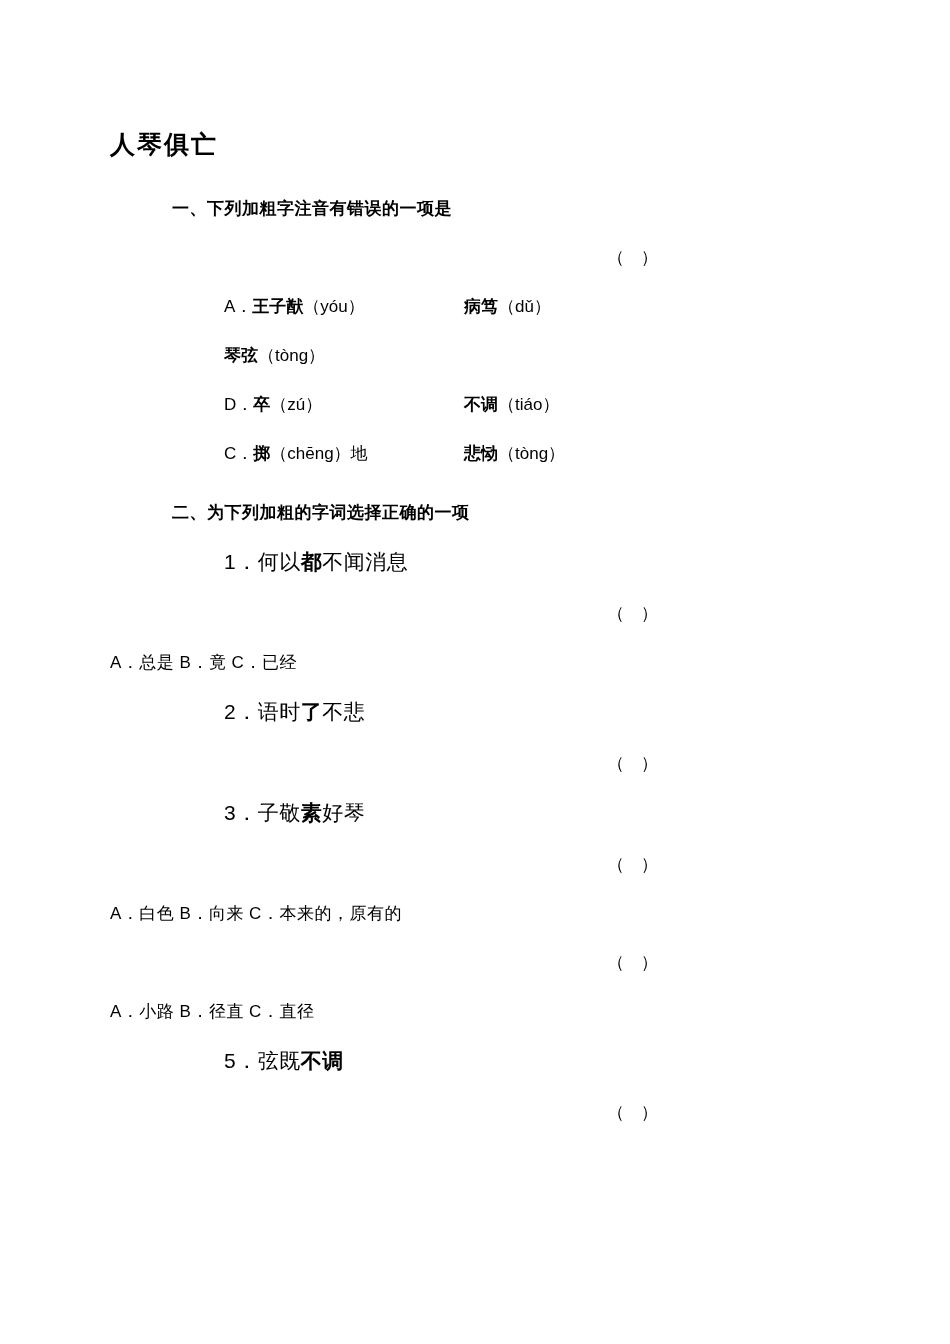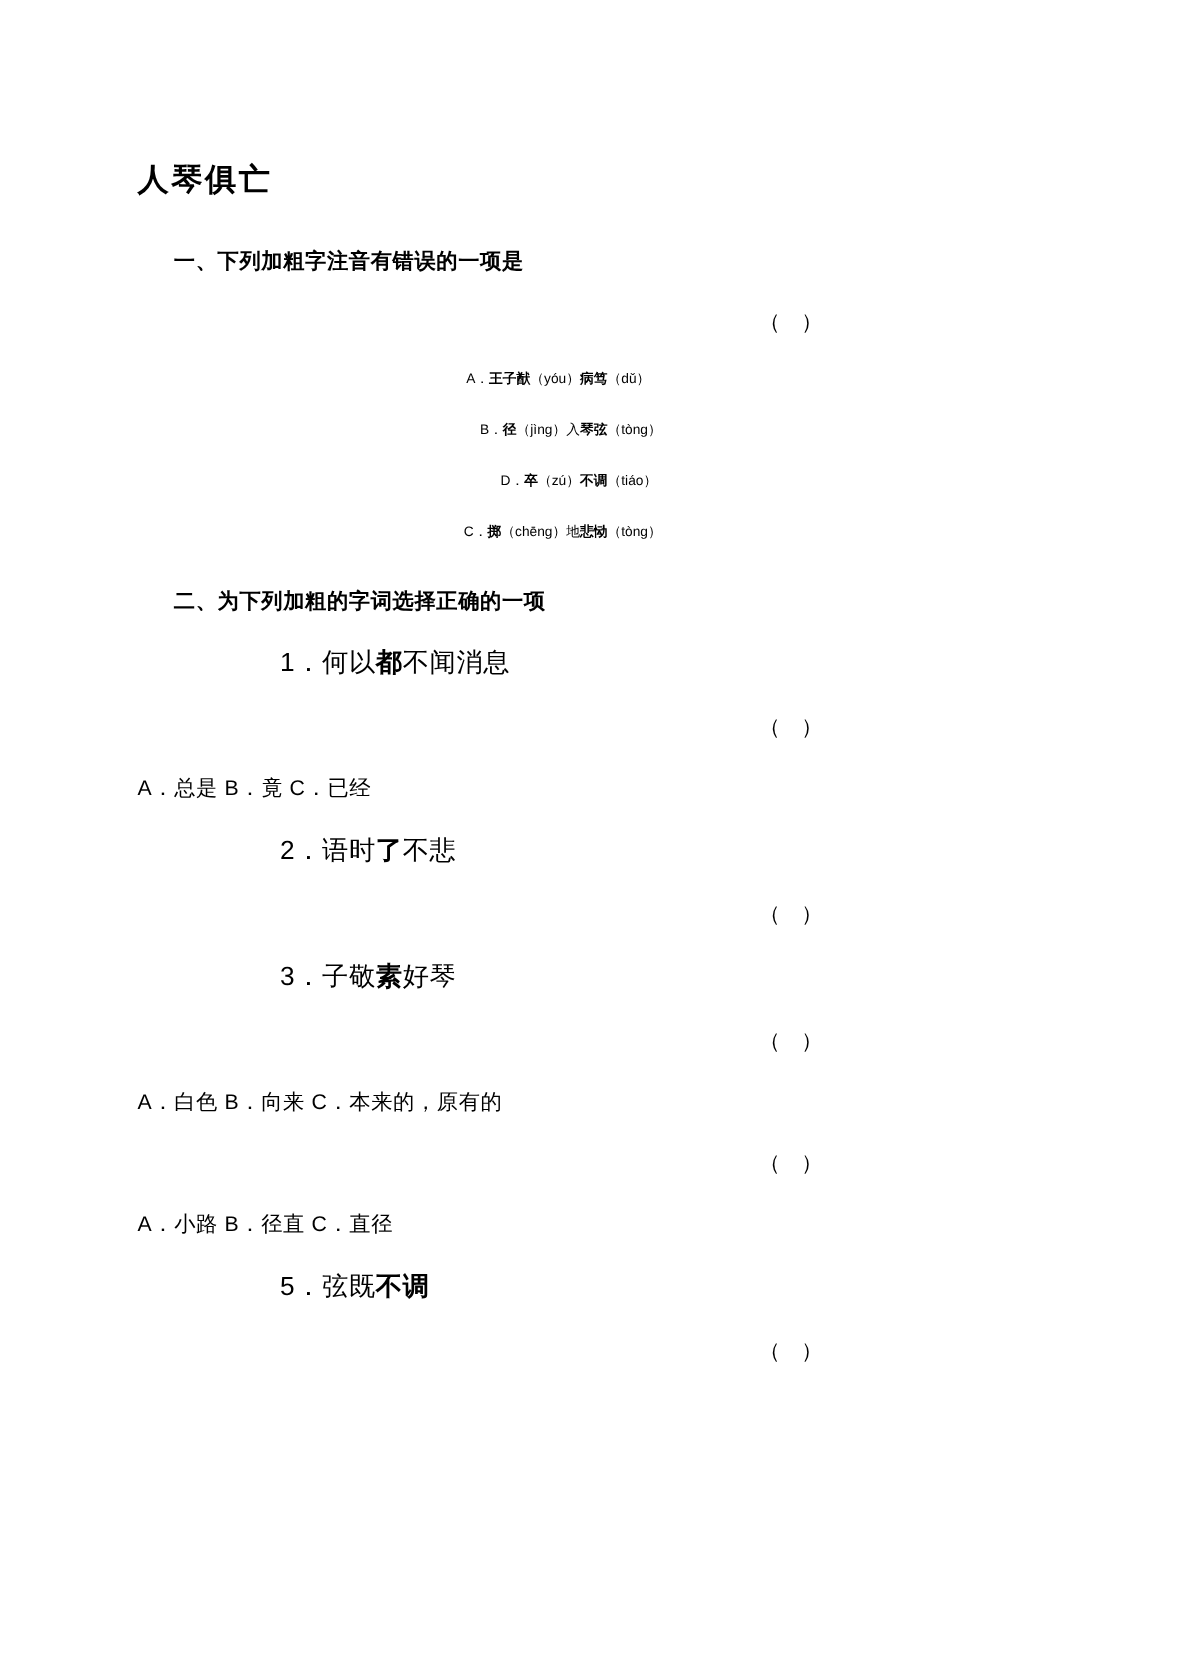--- a/index.html
+++ b/index.html
@@ -27,36 +27,35 @@
     font-weight: bold;
     letter-spacing: 2px;
     margin-top: 128px;
     margin-bottom: 0;
     line-height: 1.3;
   }
   .section-heading {
     font-size: 17px;
     font-weight: bold;
     margin-top: 36px;
-    margin-left: 29px;
+    margin-left: 62px;
     letter-spacing: 0.5px;
   }
   .answer-slot {
     font-size: 17px;
     text-align: right;
     padding-right: 176px;
     margin-top: 26px;
     letter-spacing: 6px;
   }
   .choice-row {
     display: flex;
     margin-top: 26px;
     margin-left: 114px;
-    font-size: 11px;
-    text-align: right;
+    font-size: 17px;
   }
   .choice-col-left {
     width: 240px;
     flex: 0 0 240px;
   }
   .choice-col-right {
     flex: 0 0 auto;
   }
   .b {
     font-weight: bold;
@@ -87,23 +86,20 @@
   <div class="choice-row">
     <div class="choice-col-left">
       <span>A．</span><span class="b">王子猷</span><span>（yóu）</span><span></span>
     </div>
     <div class="choice-col-right">
       <span class="b">病笃</span><span>（dǔ）</span><span></span>
     </div>
   </div>
 
   <div class="choice-row">
-    <div class="choice-col-left">
-      <span>B．</span><span class="b">径</span><span>（jìng）</span><span>入</span>
-    </div>
     <div class="choice-col-right">
       <span class="b">琴弦</span><span>（tòng）</span><span></span>
     </div>
   </div>
 
   <div class="choice-row">
     <div class="choice-col-left">
       <span>D．</span><span class="b">卒</span><span>（zú）</span><span></span>
     </div>
     <div class="choice-col-right">

